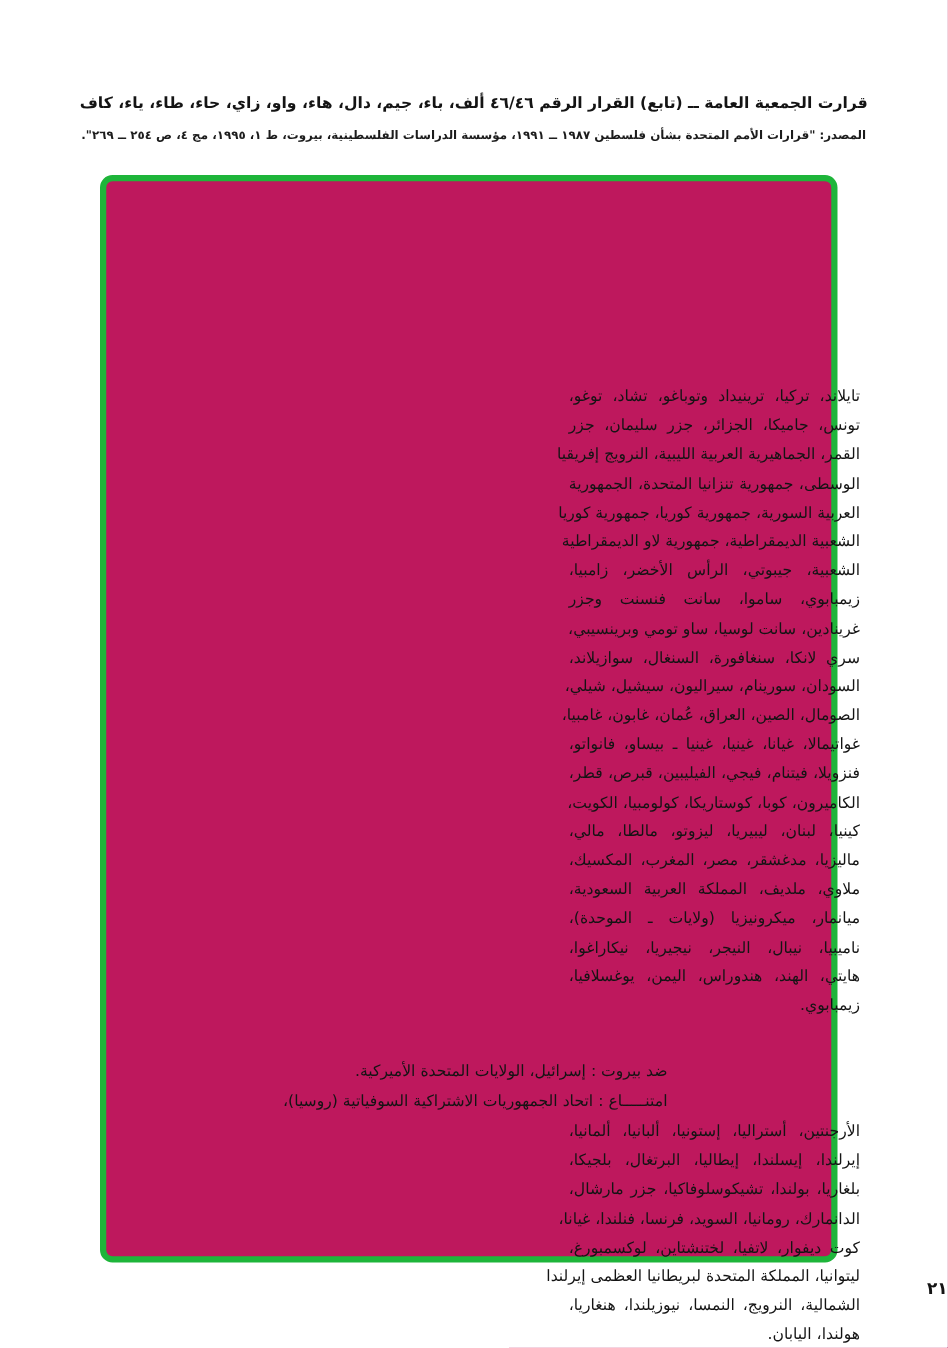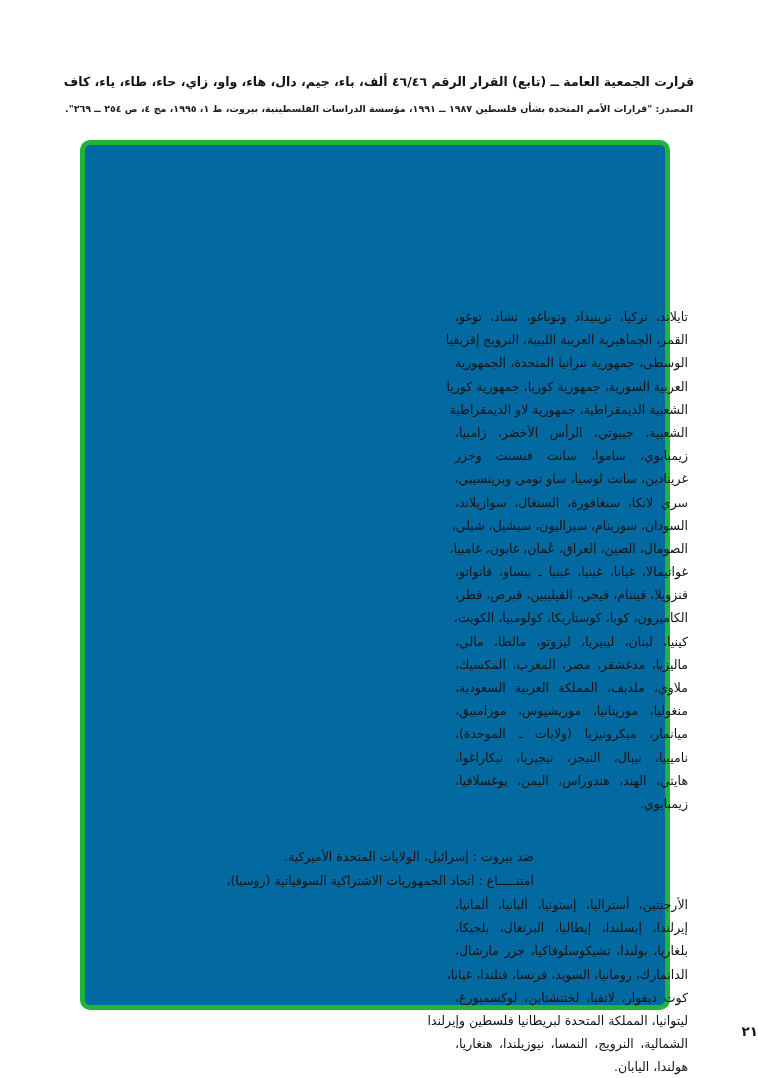--- a/index.html
+++ b/index.html
@@ -5,21 +5,21 @@
   html,body{margin:0;padding:0;background:#ffffff;}
   body{width:758px;height:1078px;font-family:"DejaVu Sans",sans-serif;color:#141414;}
   .page{position:relative;width:758px;height:1078px;direction:rtl;overflow:hidden;background:#fff;}
 
   .hdr-title{position:absolute;top:74px;left:0;right:0;text-align:center;
     font-weight:700;font-size:12.5px;letter-spacing:0;white-space:nowrap;}
   .hdr-source{position:absolute;top:103px;left:0;right:0;text-align:center;
     font-weight:700;font-size:9.5px;white-space:nowrap;color:#1c1c1c;}
 
   .green-box{position:absolute;left:80px;top:140px;width:590px;height:870px;
-    box-sizing:border-box;border:5px solid #1eb53a;border-radius:10px;background:#0369a1;text-decoration:underline;}
+    box-sizing:border-box;border:5px solid #1eb53a;border-radius:10px;background:#be185d;text-decoration:underline;}
 
   .col-block{position:absolute;width:233px;left:370px;font-size:12.5px;}
   .favor{top:160px;}
   .abstain-cont{top:748px;}
   .tline{direction:rtl;white-space:nowrap;line-height:23.2px;height:23.2px;
     text-align:justify;text-align-last:justify;}
   .tline.endline{text-align-last:right;}
 
   .hang{position:absolute;right:131px;direction:rtl;white-space:nowrap;
     font-size:12.5px;line-height:23.2px;}
@@ -36,37 +36,37 @@
 <div class="page">
 
   <div class="hdr-title">قرارت الجمعية العامة ــ (تابع) القرار الرقم ٤٦/٤٦ ألف، باء، جيم، دال، هاء، واو، زاي، حاء، طاء، ياء، كاف</div>
 
   <div class="hdr-source">المصدر: "قرارات الأمم المتحدة بشأن فلسطين ١٩٨٧ ــ ١٩٩١، مؤسسة الدراسات الفلسطينية، بيروت، ط ١، ١٩٩٥، مج ٤، ص ٢٥٤ ــ ٢٦٩".</div>
 
   <div class="green-box">
 
     <div class="col-block favor">
         <div class="tline">تايلاند، تركيا، ترينيداد وتوباغو، تشاد، توغو،</div>
+        <div class="tline">تونس، جاميكا، الجزائر، جزر سليمان، جزر</div>
         <div class="tline">القمر، الجماهيرية العربية الليبية، النرويج إفريقيا</div>
         <div class="tline">الوسطى، جمهورية تنزانيا المتحدة، الجمهورية</div>
         <div class="tline">العربية السورية، جمهورية كوريا، جمهورية كوريا</div>
         <div class="tline">الشعبية الديمقراطية، جمهورية لاو الديمقراطية</div>
         <div class="tline">الشعبية، جيبوتي، الرأس الأخضر، زامبيا،</div>
         <div class="tline">زيمبابوي، ساموا، سانت فنسنت وجزر</div>
         <div class="tline">غرينادين، سانت لوسيا، ساو تومي وبرينسيبي،</div>
         <div class="tline">سري لانكا، سنغافورة، السنغال، سوازيلاند،</div>
         <div class="tline">السودان، سورينام، سيراليون، سيشيل، شيلي،</div>
         <div class="tline">الصومال، الصين، العراق، عُمان، غابون، غامبيا،</div>
         <div class="tline">غواتيمالا، غيانا، غينيا، غينيا ـ بيساو، فانواتو،</div>
         <div class="tline">فنزويلا، فيتنام، فيجي، الفيليبين، قبرص، قطر،</div>
         <div class="tline">الكاميرون، كوبا، كوستاريكا، كولومبيا، الكويت،</div>
         <div class="tline">كينيا، لبنان، ليبيريا، ليزوتو، مالطا، مالي،</div>
         <div class="tline">ماليزيا، مدغشقر، مصر، المغرب، المكسيك،</div>
         <div class="tline">ملاوي، ملديف، المملكة العربية السعودية،</div>
-        <div class="tline">منغوليا، موريتانيا، موريشيوس، موزامبيق،</div>
         <div class="tline">ميانمار، ميكرونيزيا (ولايات ـ الموحدة)،</div>
         <div class="tline">ناميبيا، نيبال، النيجر، نيجيريا، نيكاراغوا،</div>
         <div class="tline">هايتي، الهند، هندوراس، اليمن، يوغسلافيا،</div>
         <div class="tline endline">زيمبابوي.</div>
       </div>
 
     <div class="hang against">
       <span class="lbl">ضد بيروت :</span>
       <span class="txt">إسرائيل، الولايات المتحدة الأميركية.</span>
     </div>
@@ -75,21 +75,21 @@
       <span class="lbl">امتنـــــاع :</span>
       <span class="txt">اتحاد الجمهوريات الاشتراكية السوفياتية (روسيا)،</span>
     </div>
 
     <div class="col-block abstain-cont">
         <div class="tline">الأرجنتين، أستراليا، إستونيا، ألبانيا، ألمانيا،</div>
         <div class="tline">إيرلندا، إيسلندا، إيطاليا، البرتغال، بلجيكا،</div>
         <div class="tline">بلغاريا، بولندا، تشيكوسلوفاكيا، جزر مارشال،</div>
         <div class="tline">الدانمارك، رومانيا، السويد، فرنسا، فنلندا، غيانا،</div>
         <div class="tline">كوت ديفوار، لاتفيا، لختنشتاين، لوكسمبورغ،</div>
-        <div class="tline">ليتوانيا، المملكة المتحدة لبريطانيا فلسطين وإيرلندا</div>
+        <div class="tline">ليتوانيا، المملكة المتحدة لبريطانيا العظمى إيرلندا</div>
         <div class="tline">الشمالية، النرويج، النمسا، نيوزيلندا، هنغاريا،</div>
         <div class="tline endline">هولندا، اليابان.</div>
       </div>
 
   </div>
 
   <div class="page-number">٢١</div>
 
 </div>
 

